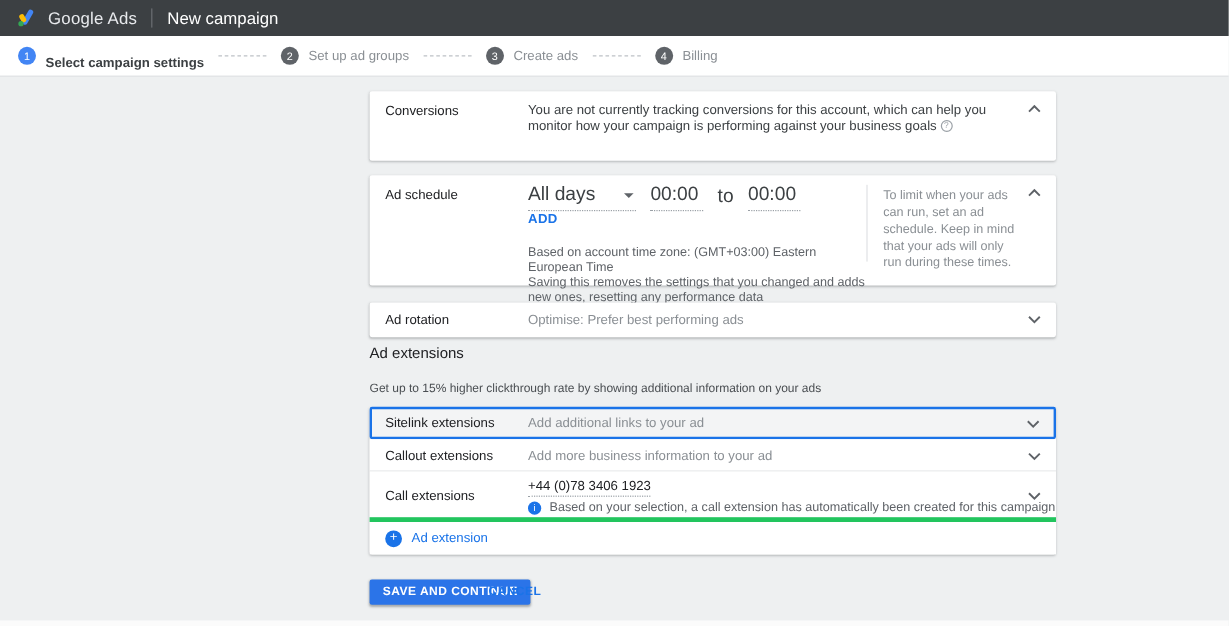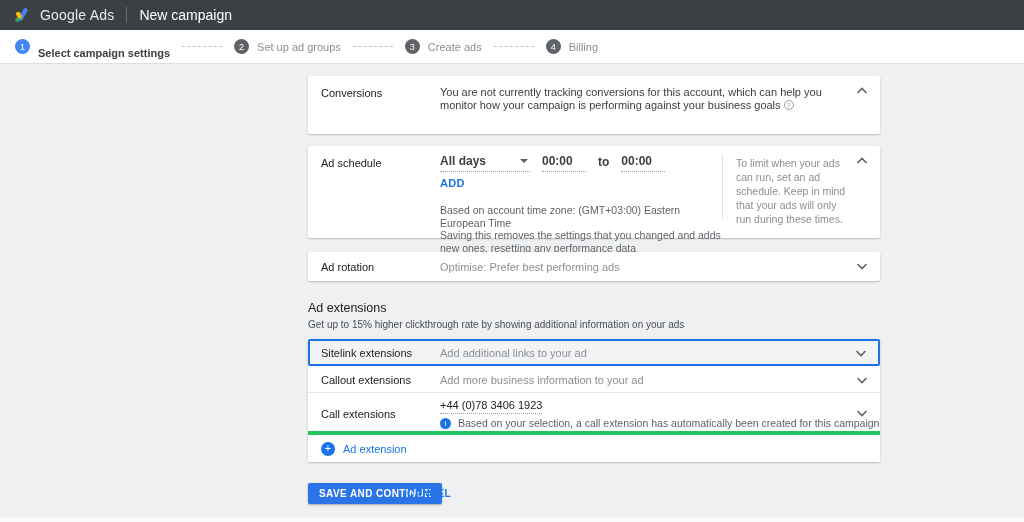--- a/index.html
+++ b/index.html
@@ -36,41 +36,41 @@
   
   .conversions { top:76px; height:58px; }
   .conv-body { position:absolute; left:132px; top:10px; width:400px; font-size:11px; color:#3c4043; line-height:13px; }
   .help-icon { display:inline-block; width:10px; height:10px; border:1px solid #9aa0a6; border-radius:50%;
                color:#9aa0a6; font-size:7px; line-height:9px; text-align:center; vertical-align:1px; margin-left:3px; }
   .conv-link-line { position:absolute; left:132px; top:40px; font-size:10.5px; color:#5f6368; }
   .conv-link { color:#3c4043; text-decoration:underline; cursor:pointer; }
 
   
   .schedule { top:146px; height:92px; }
-  .sched-controls { position:absolute; left:132px; top:8px; display:flex; align-items:center; font-size:12px; color:#3c4043;font-weight:bold; }
+  .sched-controls { position:absolute; left:132px; top:8px; display:flex; align-items:center; font-size:16px; color:#3c4043; }
   .days-select { width:90px; border-bottom:1px dotted #9aa0a6; padding-bottom:3px; display:flex;
                  justify-content:space-between; align-items:center; cursor:pointer; }
   .caret-down { width:0; height:0; border-left:4px solid transparent; border-right:4px solid transparent;
                 border-top:4px solid #5f6368; margin-right:2px; }
   .time-field { width:44px; border-bottom:1px dotted #9aa0a6; padding-bottom:3px; margin-left:12px; cursor:text; }
   .to-label { margin-left:12px; padding-bottom:3px; color:#3c4043; }
   .add-link { position:absolute; left:132px; top:31px; font-size:11px; font-weight:bold; color:#1a73e8;
               letter-spacing:.3px; cursor:pointer; }
   .sched-note { position:absolute; left:132px; top:58px; width:286px; font-size:10.5px; color:#5f6368; line-height:12.5px; }
   .sched-vdivider { position:absolute; left:414px; top:8px; height:64px; width:1px; background:#e0e2e4; }
   .sched-side { position:absolute; left:428px; top:10px; width:114px; font-size:10.5px; color:#8a8f94; line-height:14px; }
 
   
   .rotation { top:252px; height:29px;padding-left:24px; }
   .rotation .card-label { top:9px; }
   .rotation-value { position:absolute; left:132px; top:9px; font-size:11px; color:#8a8f94; }
   .rotation .chev { top:10px; }
 
   
-  .ext-title { position:absolute; left:308px; top:301px; font-size:12.5px; color:#202124; }
+  .ext-title { position:absolute; left:308px; top:287px; font-size:12.5px; color:#202124; }
   .ext-subtitle { position:absolute; left:308px; top:319px; font-size:10px; color:#4a4e52; }
 
   
   .ext-group { position:absolute; left:308px; top:339px; width:572px; border-radius:2px;
                box-shadow:0 1px 2px rgba(60,64,67,.3); background:#ffffff; }
   .ext-row { position:relative; width:572px; background:#ffffff; }
   .ext-row-label { position:absolute; left:13px; font-size:11px; color:#202124; }
   .ext-row-value { position:absolute; left:132px; font-size:11px; color:#8a8f94; }
   .row-sitelink { height:27px; background:#f3f4f5; border:2px solid #1a73e8; border-radius:2px; cursor:pointer; }
   .row-sitelink .ext-row-label { left:11px; top:6px; }

